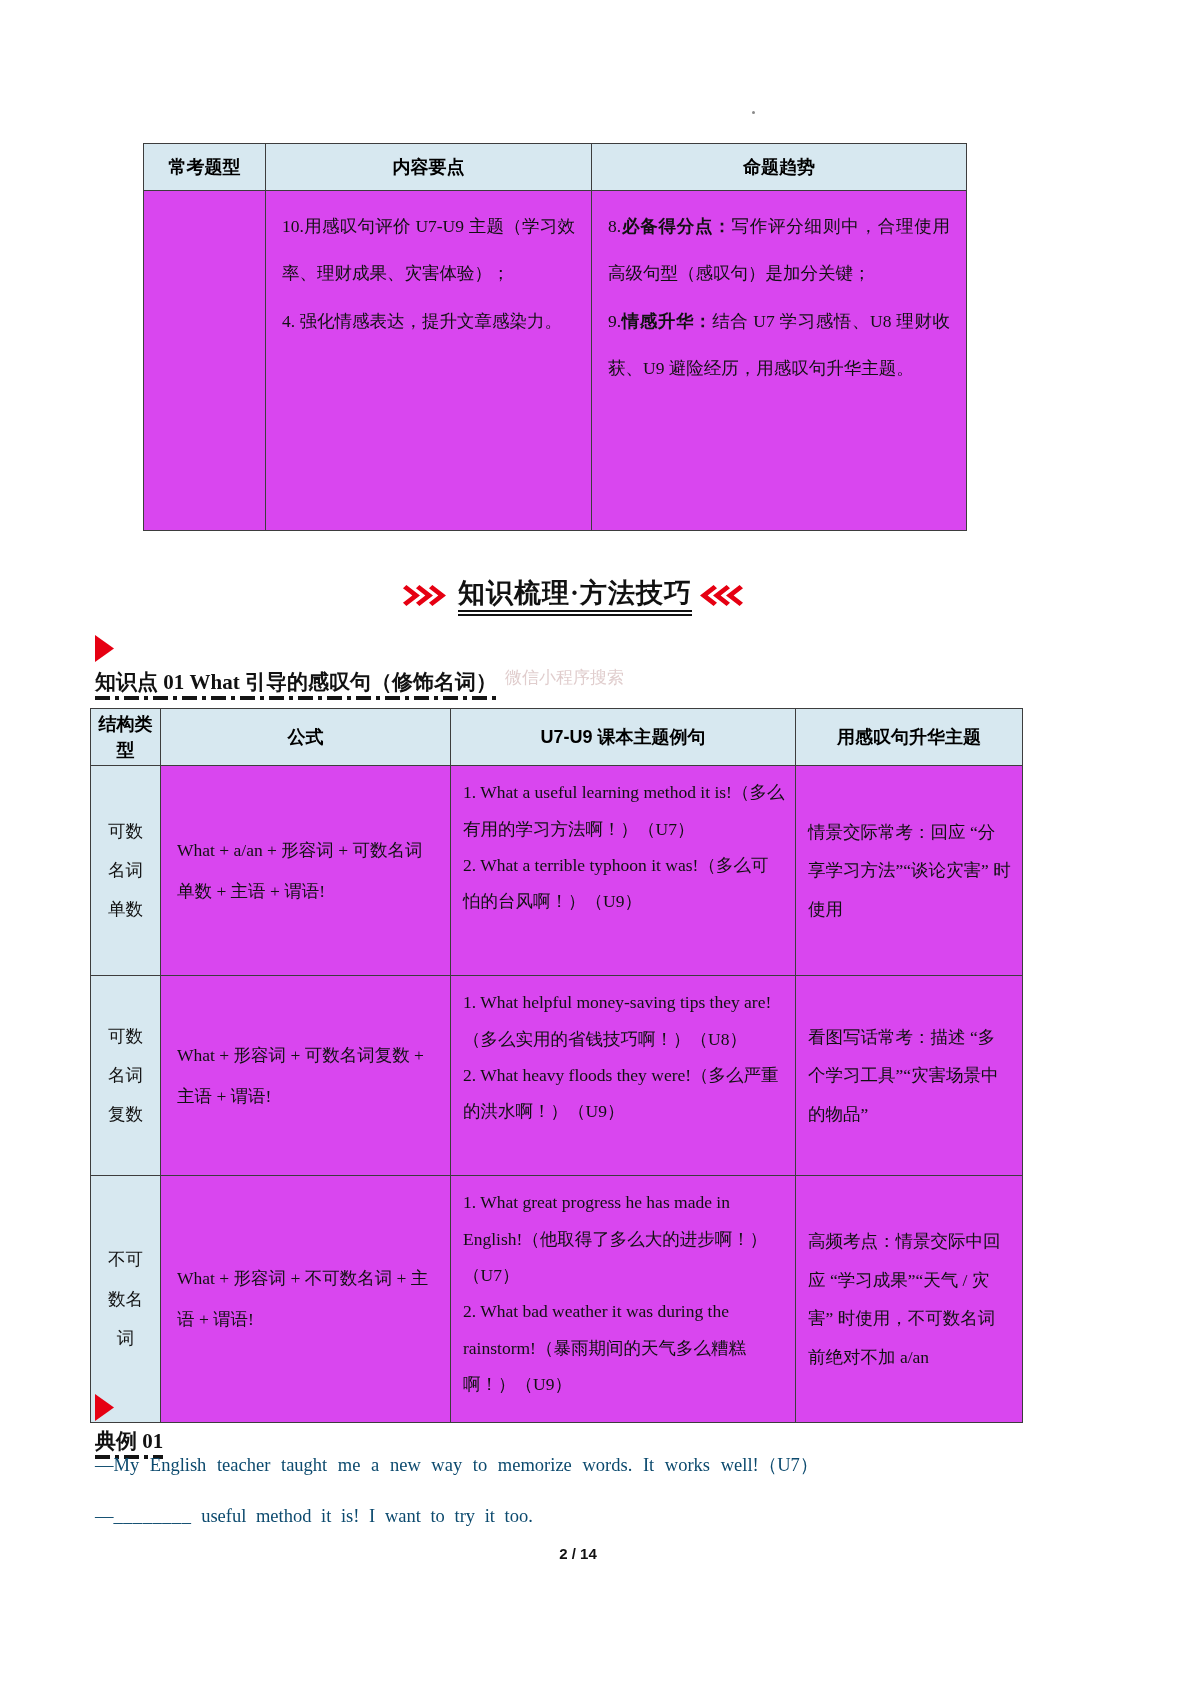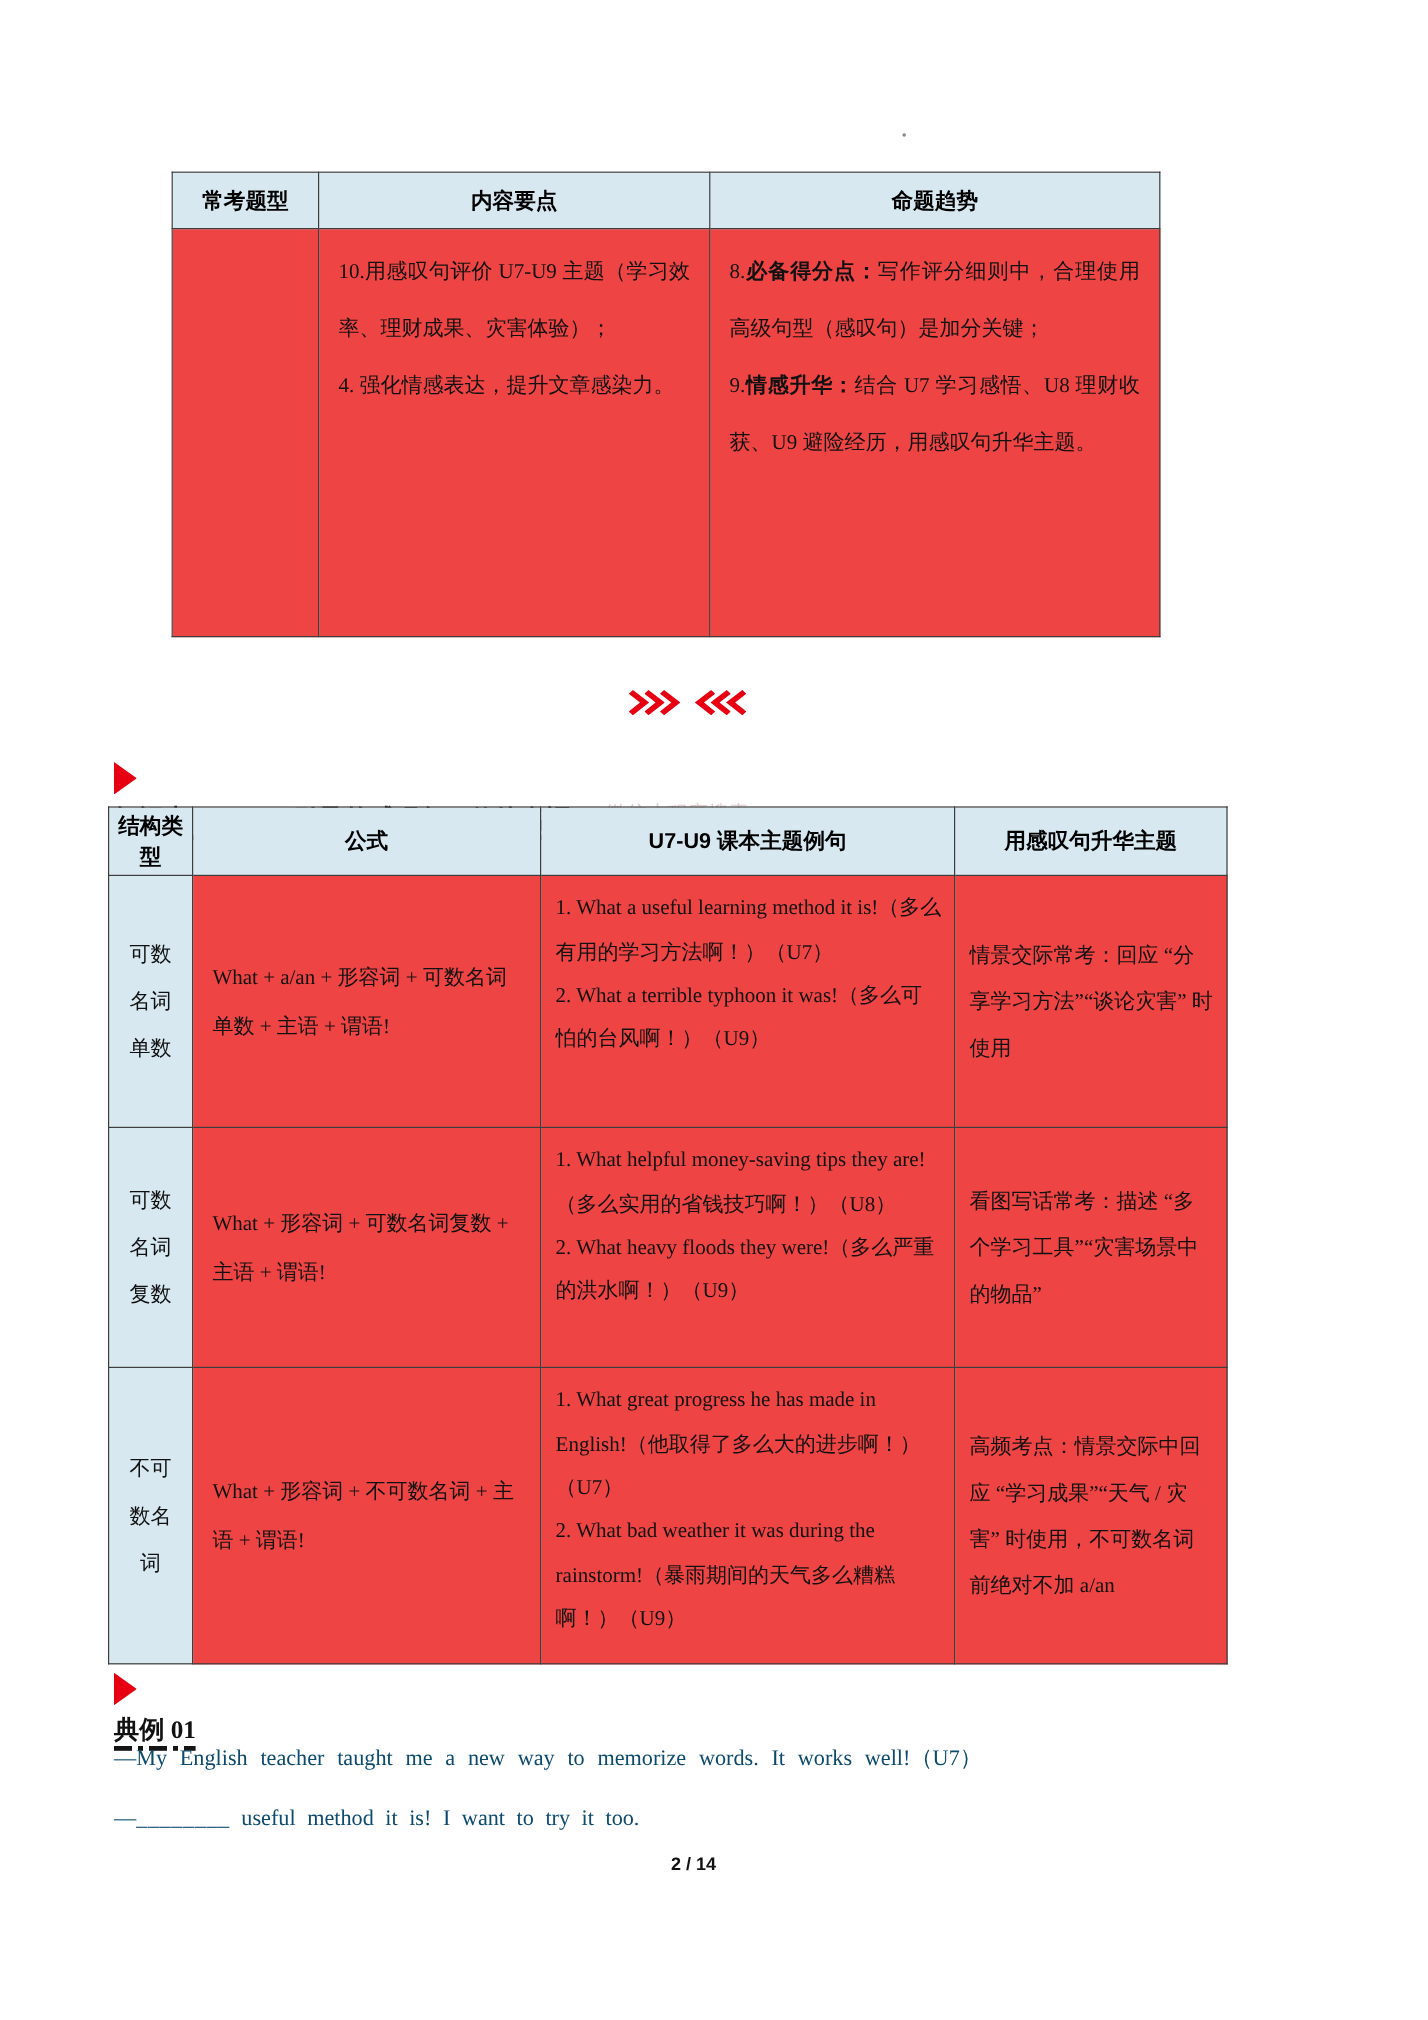--- a/index.html
+++ b/index.html
@@ -5,21 +5,21 @@
   html,body{margin:0;padding:0;}
   body{
     width:1190px;height:1683px;position:relative;background:#ffffff;
     font-family:"Liberation Serif","DejaVu Serif",serif;color:#111;
   }
   
   table{border-collapse:collapse;table-layout:fixed;}
   td,th{border:1.6px solid #3d3d3d;box-sizing:border-box;}
   th{background:#d7e8f0;font-family:"Liberation Sans","DejaVu Sans",sans-serif;
      font-weight:bold;font-size:18px;color:#000;text-align:center;margin-left:23px;}
-  td{font-size:17.5px;vertical-align:top;background:#ef4444;}
+  td{font-size:17.5px;vertical-align:top;background:#d946ef;}
 
   
   .t1{position:absolute;top:143px;left:143px;width:823px;}
   .t1 th{height:47px;}
   .t1 td{height:340px;padding:12px 16px 10px 16px;line-height:2.7;text-align:justify;}
   .t1 .bold{font-weight:bold;}
   .t1 p{margin:0;}
 
   
   .banner{position:absolute;top:575px;left:0;width:1150px;display:flex;
@@ -36,21 +36,21 @@
   .kp-head{position:absolute;left:95px;display:flex;align-items:flex-start;gap:6px;flex-direction:column;}
   .kp1{top:633px;}
   .kp2{top:1392px;}
   .arrow-bullet{width:19px;height:27px;background:#e60012;margin-top:2px;
         clip-path:polygon(0 0,100% 50%,0 100%);
         filter:drop-shadow(3px 2px 0 rgba(175,175,175,.55));}
   .kp-label{font-size:21px;font-weight:bold;padding-bottom:4px;
         background:repeating-linear-gradient(90deg,#141414 0 15px,transparent 15px 20px,#141414 20px 24px,transparent 24px 29px) bottom left/100% 4px no-repeat;}
 
   
-  .t2{position:absolute;top:672px;left:90px;width:932px;padding-left:39px;}
+  .t2{position:absolute;top:708px;left:90px;width:932px;padding-left:39px;}
   .t2 th{height:54px;line-height:1.45;padding:2px;}
   .t2 td.type{background:#d7e8f0;text-align:center;vertical-align:middle;
         line-height:2.25;padding:4px 12px;}
   .t2 td.formula{vertical-align:middle;padding:6px 12px 6px 16px;line-height:2.35;}
   .t2 td.examples{vertical-align:top;padding:8px 10px 4px 12px;line-height:2.08;}
   .t2 td.note{vertical-align:middle;padding:6px 10px 6px 12px;line-height:2.2;}
   .t2 p{margin:0;}
   .t2 tr.r1 td{height:210px;}
   .t2 tr.r2 td{height:200px;}
   .t2 tr.r3 td{height:247px;}
@@ -103,20 +103,21 @@
   </tr>
 </tbody>
   </table>
 
 <div class="banner">
   <span class="chev-group right">
     <span class="chev"></span>
       <span class="chev"></span>
       <span class="chev"></span>
   </span>
+  <span class="banner-text-outer"><span class="banner-text-inner">知识梳理·方法技巧</span></span>
   <span class="chev-group left">
     <span class="chev"></span>
       <span class="chev"></span>
       <span class="chev"></span>
   </span>
 </div>
 
 <div class="kp-head kp1">
   <span class="arrow-bullet"></span>
   <span class="kp-label">知识点 01 What 引导的感叹句（修饰名词）</span>

